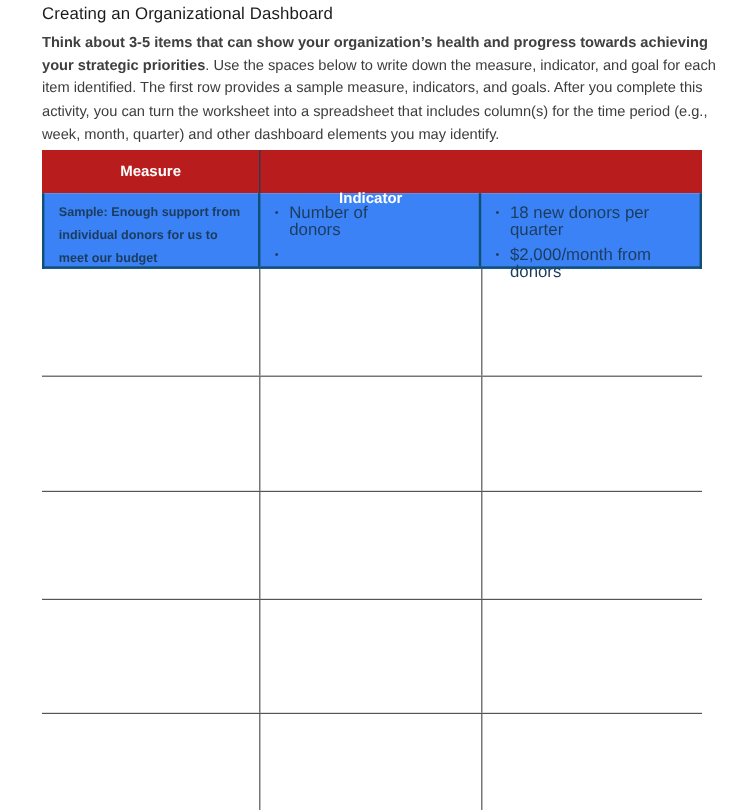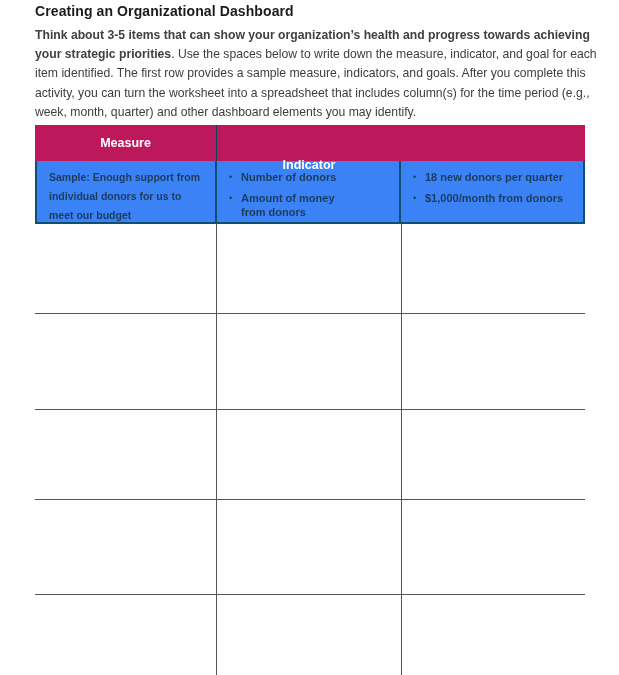--- a/index.html
+++ b/index.html
@@ -10,21 +10,21 @@
     height: 675px;
     background: #ffffff;
     overflow: hidden;
     font-family: "Liberation Sans", sans-serif;
   }
   .page-title {
     position: absolute;
     left: 35px;
     top: 3px;
     font-size: 14px;
-    font-weight: 700;
+    font-weight: 400;
     color: #1b1b1b;
     letter-spacing: 0.1px;
   }
   .intro {
     position: absolute;
     left: 35px;
     top: 26px;
     width: 565px;
     font-size: 12.2px;
     line-height: 19.2px;
@@ -34,21 +34,21 @@
 
   .ws-table {
     position: absolute;
     left: 35px;
     top: 125px;
     width: 550px;
   }
   .thead {
     display: flex;
     height: 36px;
-    background: #be185d;
+    background: #b91c1c;
   }
   .th {
     display: flex;
     align-items: center;
     justify-content: center;
     color: #ffffff;
     font-weight: 700;
     font-size: 12.5px;
   }
   .th.h1 { width: 182px; border-right: 1px solid #0c4263; }
@@ -78,22 +78,22 @@
   .li { display: flex; }
   .li + .li { margin-top: 7px; }
   .bullet {
     width: 12px;
     flex-shrink: 0;
     font-size: 9px;
     line-height: 14px;
     color: #1C3C5E;
   }
   .litext {
-    font-size: 11px;
-    font-weight: 700;
+    font-size: 14px;
+    font-weight: 400;
     line-height: 14px;
     color: #1C3C5E;
   }
   .s2 .litext { width: 105px; }
   .s3 .litext { width: 150px; }
 
   .erow {
     display: flex;
     width: 550px;
     border-bottom: 1.5px solid #555555;
@@ -127,31 +127,30 @@
       <div class="sc s1">
         <div class="mtext">Sample: Enough support from individual donors for us to meet our budget</div>
       </div>
       <div class="sc s2">
         <div class="li">
           <span class="bullet">•</span>
           <span class="litext">Number of donors</span>
         </div>
         <div class="li">
           <span class="bullet">•</span>
-          <span class="litext">Amount of money from donors</span>
         </div>
       </div>
       <div class="sc s3">
         <div class="li">
           <span class="bullet">•</span>
           <span class="litext">18 new donors per quarter</span>
         </div>
         <div class="li">
           <span class="bullet">•</span>
-          <span class="litext">$1,000/month from donors</span>
+          <span class="litext">$2,000/month from donors</span>
         </div>
       </div>
     </div>
 
     <div class="erow r1">
       <div class="ec1"></div>
       <div class="ec2"></div>
       <div class="ec3"></div>
     </div>
     <div class="erow r2">

